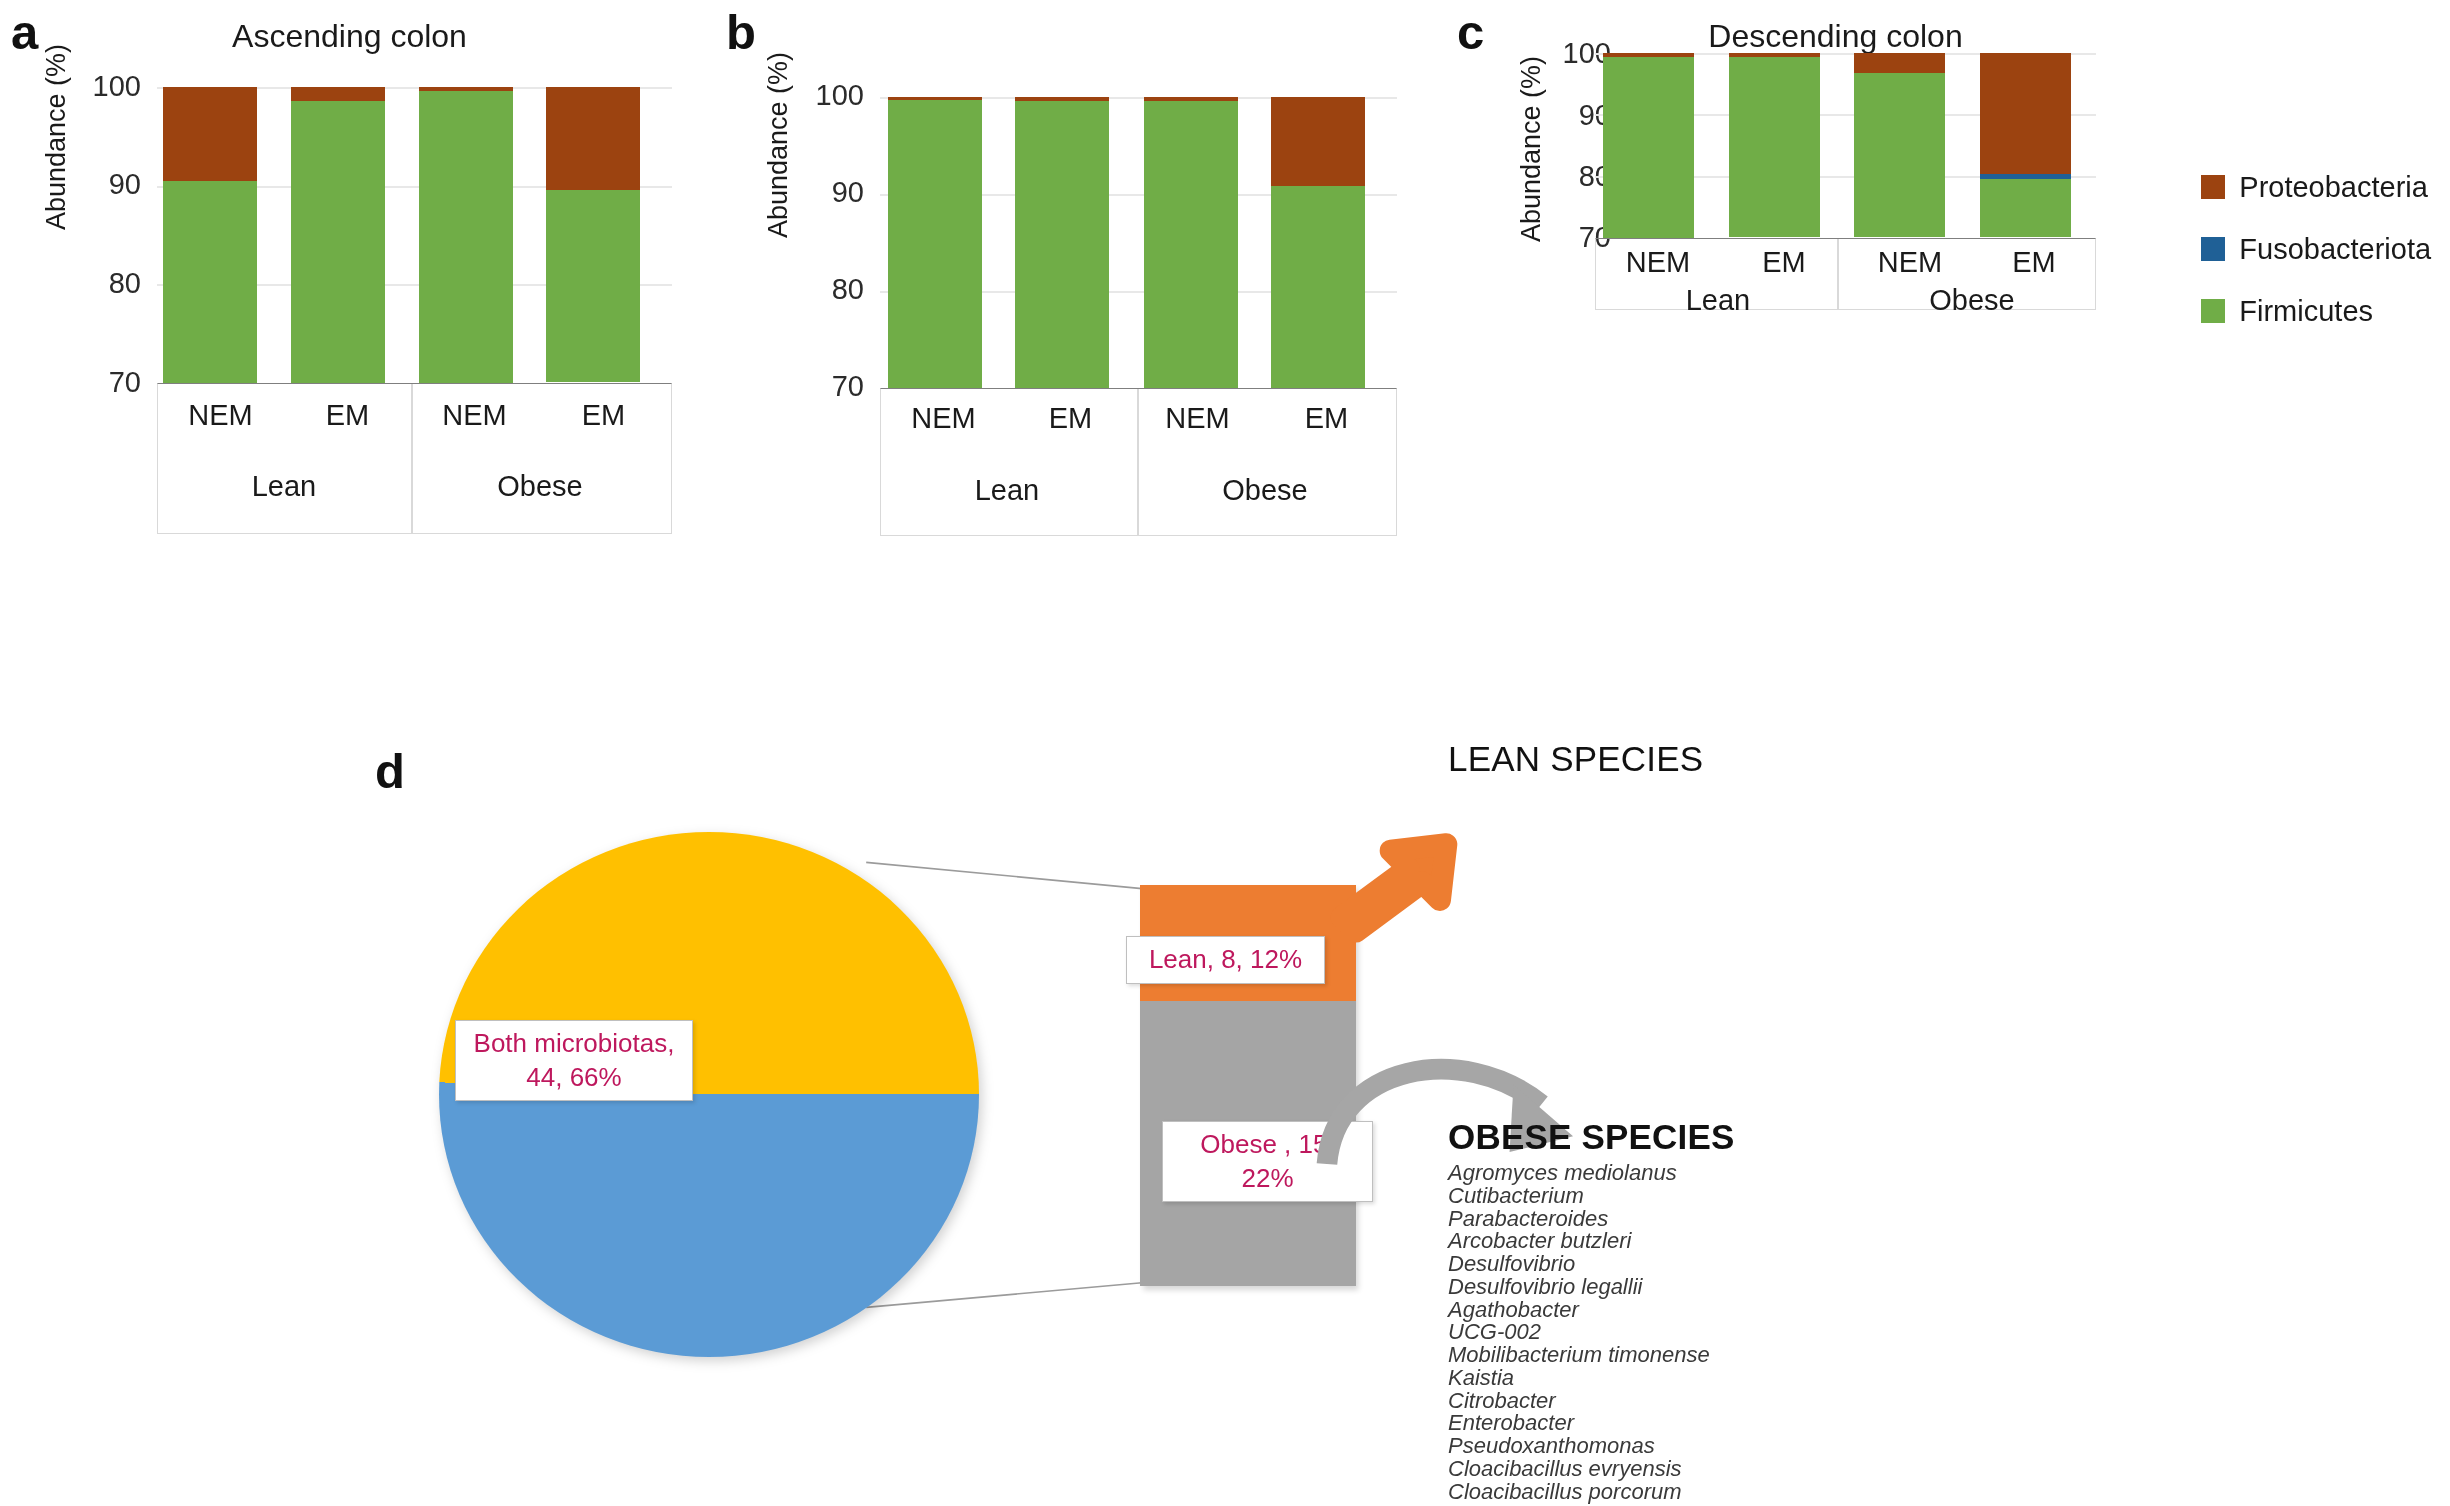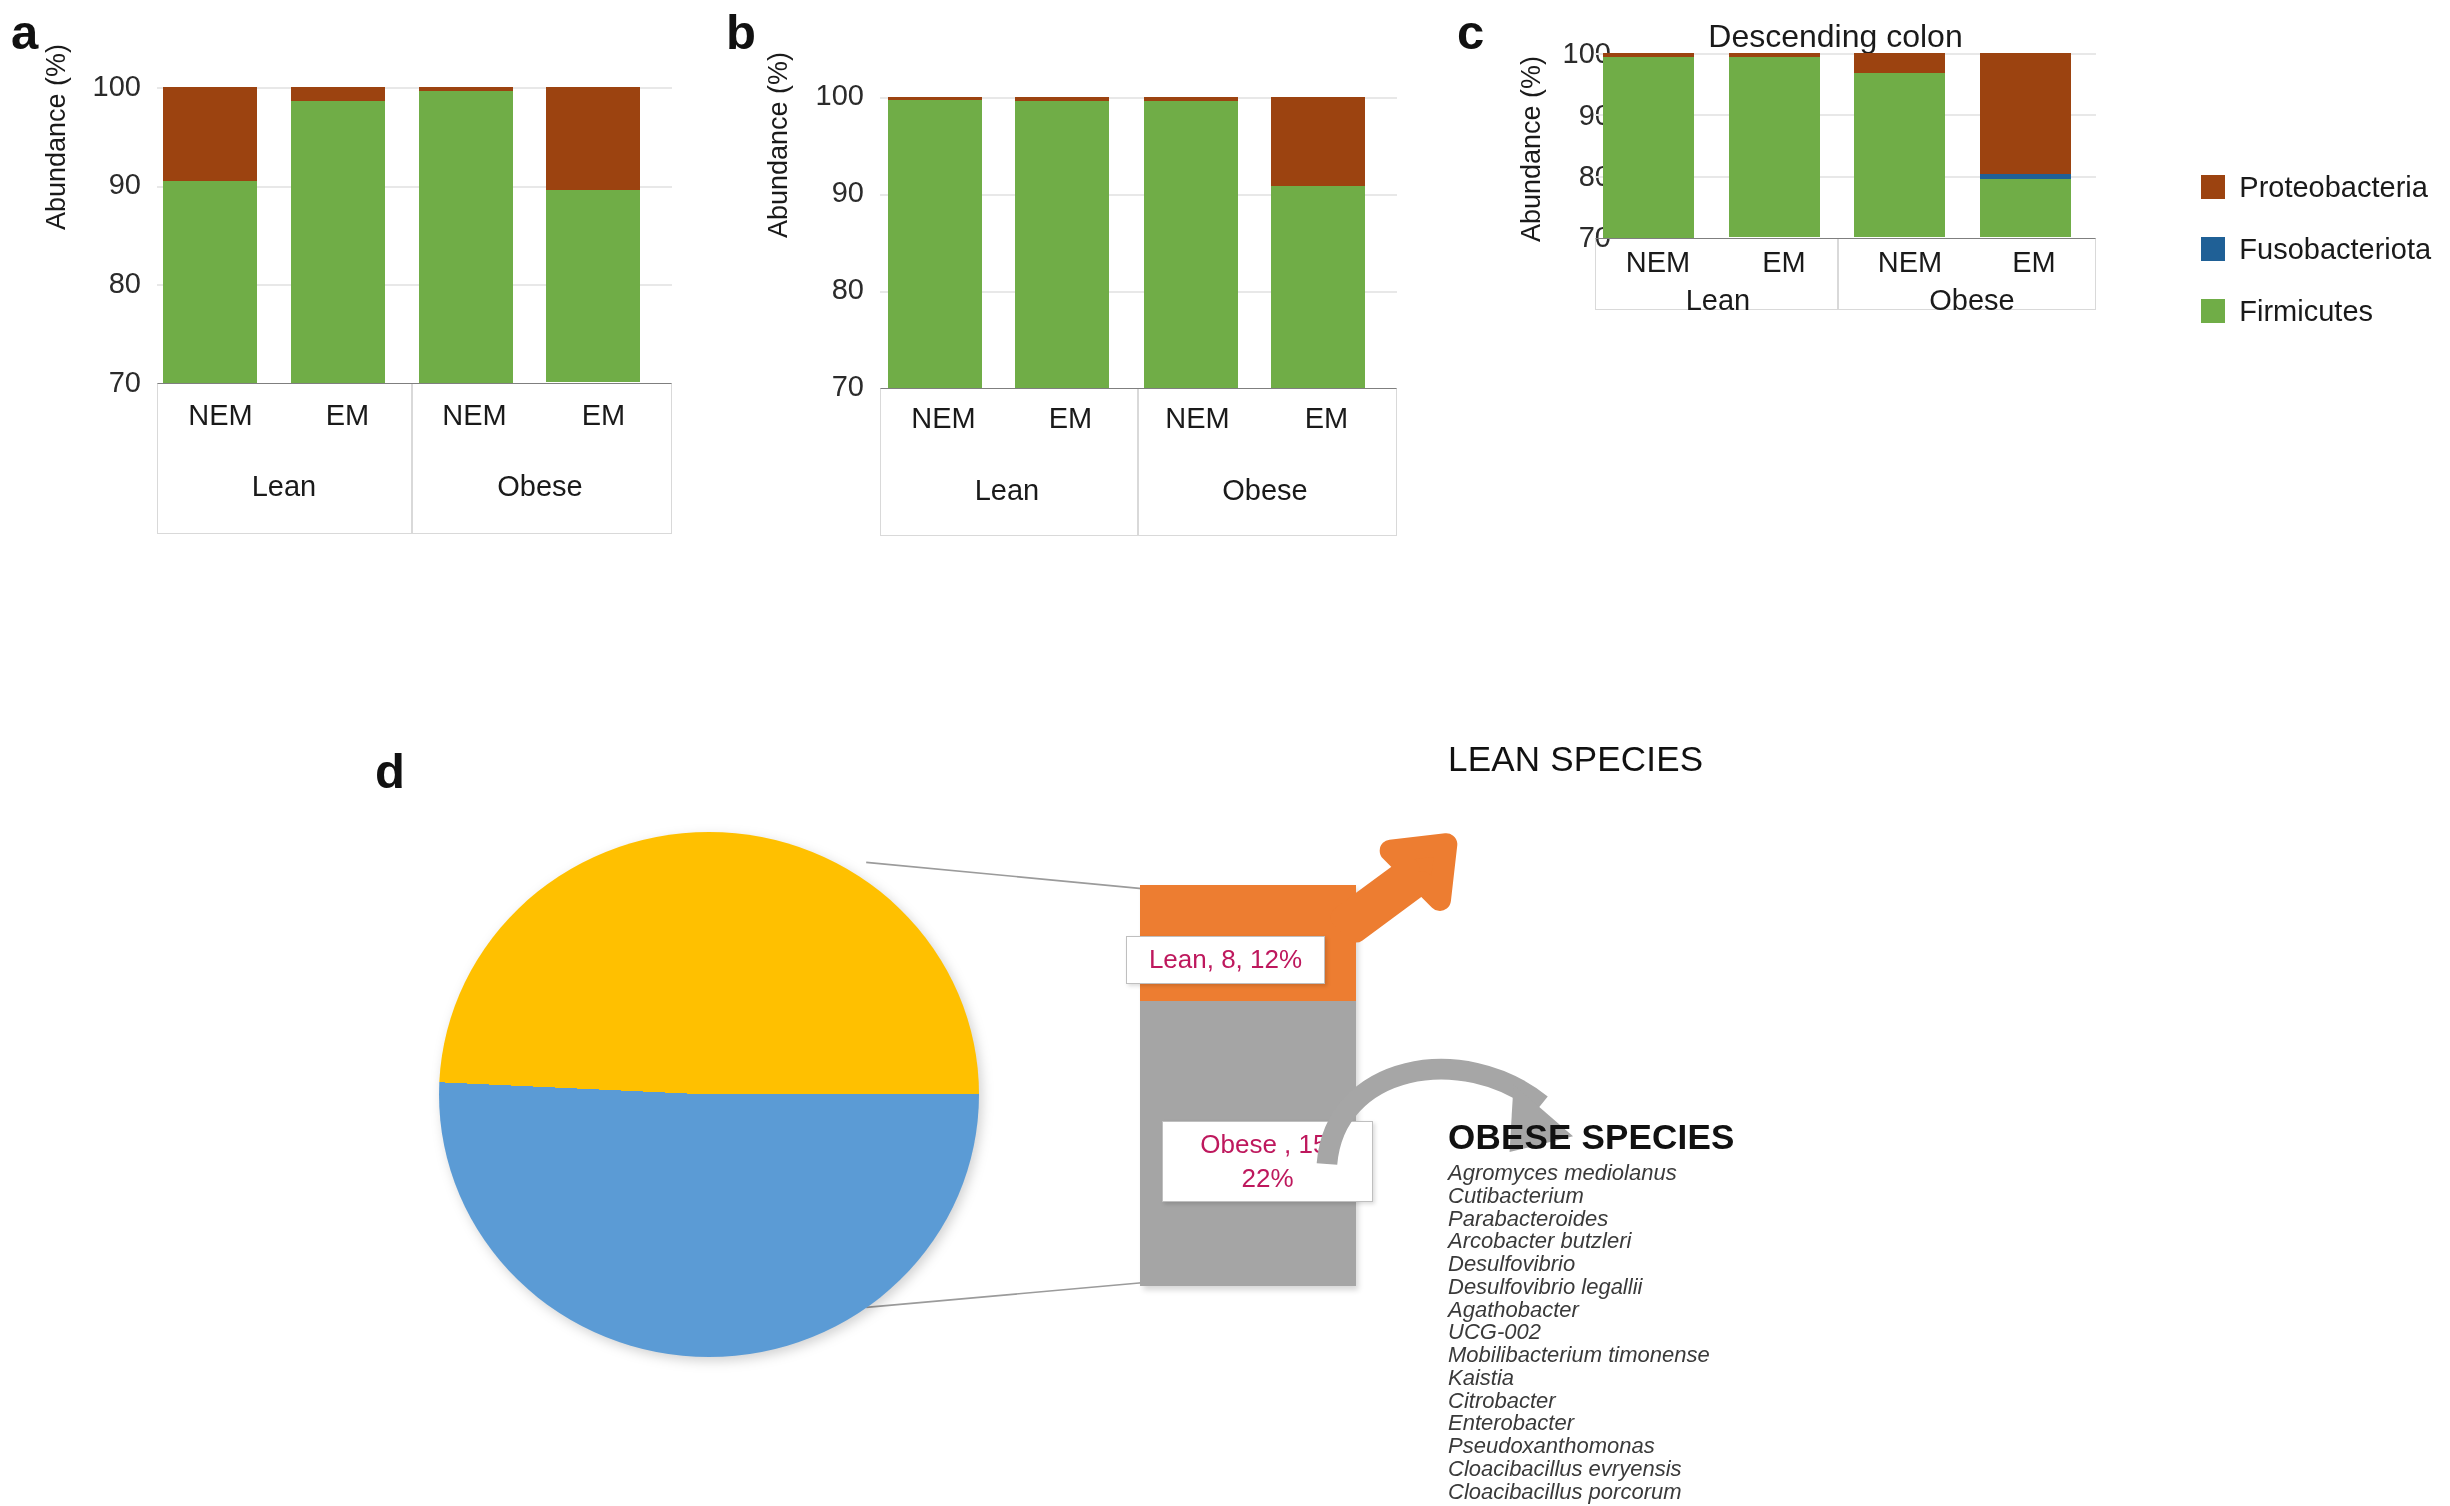--- a/index.html
+++ b/index.html
@@ -220,20 +220,21 @@
   svg.connector, svg.arrow {
     position: absolute;
     overflow: visible;
   }
 </style>
 </head>
 <body>
 
 <div class="panel" id="panel-a" style="left:0;width:715px;height:628px;">
   <div class="panel-letter" style="left:11px;top:8px;">a</div>
+  <div class="panel-title" style="left:127px;top:17.5px;width:445px;">Ascending colon</div>
 
   <div class="y-axis-label" style="left:41px;top:230px;">Abundance (%)</div>
 
   <div class="y-tick" style="left:62px;top:70px;width:79px;">100</div>
   <div class="y-tick" style="left:62px;top:168px;width:79px;">90</div>
   <div class="y-tick" style="left:62px;top:267px;width:79px;">80</div>
   <div class="y-tick" style="left:62px;top:366px;width:79px;">70</div>
 
   <div class="plot" id="plot-a" style="left:157px;top:87px;width:515px;height:296px;">
     <div class="gridline" style="top:0px;"></div>
@@ -379,20 +380,21 @@
 
   <svg class="connector" style="left:0;top:0;width:2450px;height:1507px;" viewBox="0 0 3083 1896" width="2450" height="1507">
     <line x1="1090" y1="1085" x2="1437" y2="1118" stroke="#9b9b9b" stroke-width="2"></line>
     <line x1="1090" y1="1645" x2="1437" y2="1614" stroke="#9b9b9b" stroke-width="2"></line>
   </svg>
 
   <div id="pie-wrap">
     <div id="pie" style="background: conic-gradient(from 90deg, rgb(91, 155, 213) -55deg, rgb(91, 155, 213) 182.6deg, rgb(255, 192, 0) 182.6deg, rgb(255, 192, 0) 305deg);"></div>
   </div>
 
+  <div class="callout" style="left:455px;top:1020px;width:238px;">Both microbiotas, 44, 66%</div>
 
   <div id="bop">
     <div id="bop-lean" style="background:#ed7d31;"></div>
     <div id="bop-obese" style="background:#a5a5a5;"></div>
   </div>
 
   <div class="callout" style="left:1126px;top:936px;width:199px;">Lean, 8, 12%</div>
   <div class="callout" style="left:1162px;top:1121px;width:211px;">Obese , 15, 22%</div>
 
   <svg class="arrow" style="left:1335px;top:838px;width:167px;height:103px;" viewBox="0 0 210 130" width="167" height="103">

